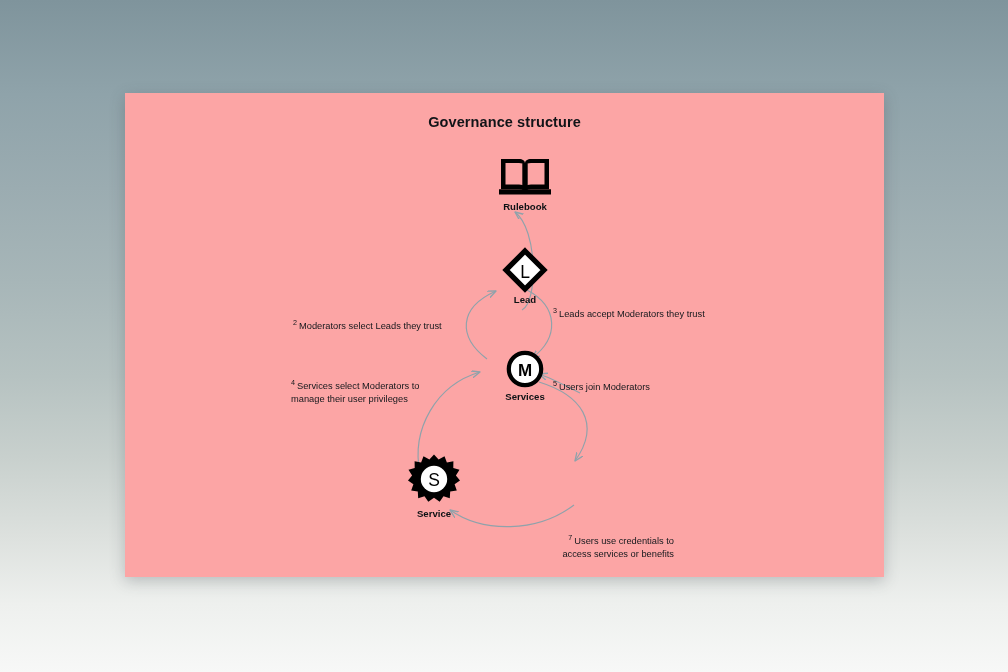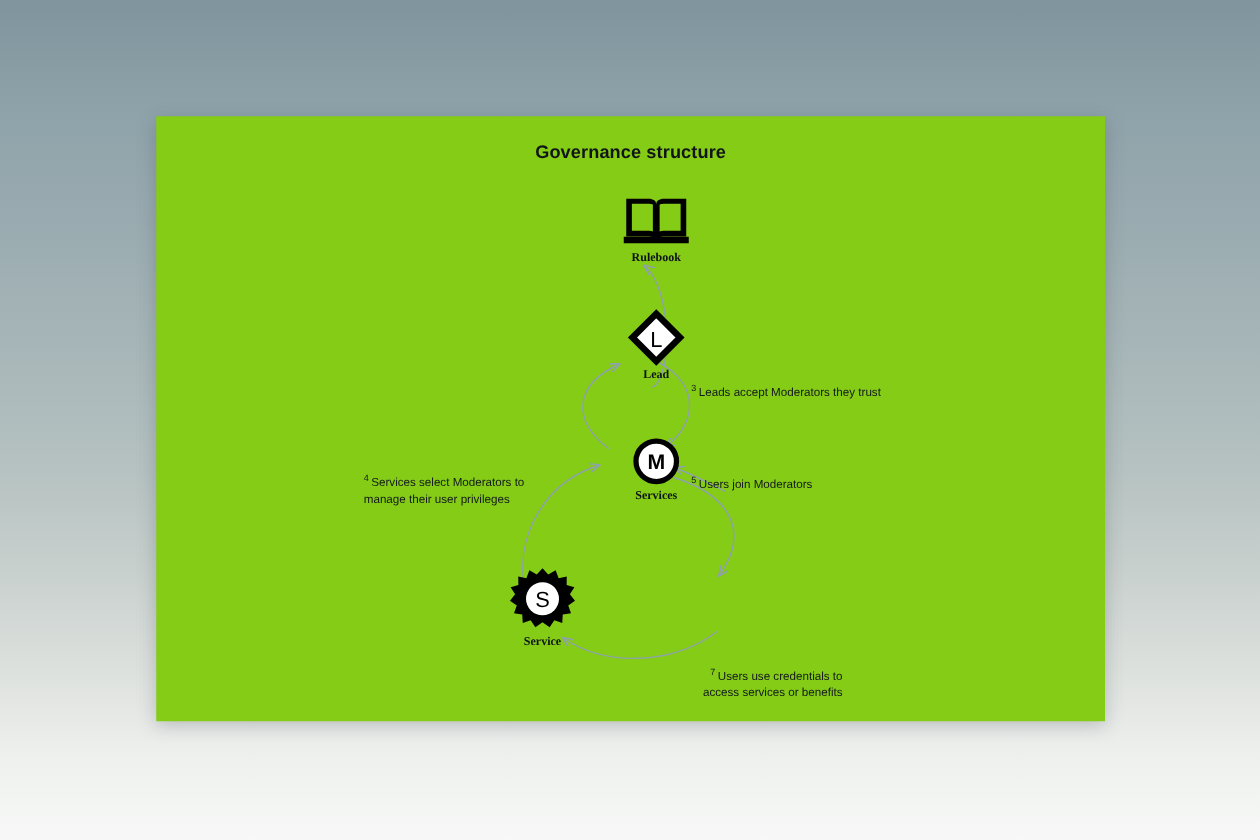--- a/index.html
+++ b/index.html
@@ -22,21 +22,21 @@
         #eef0ee 90%,
         #f7f8f7 100%);
     position: relative;
   }
   #slide-card {
     position: absolute;
     left: 125px;
     top: 93px;
     width: 759px;
     height: 484px;
-    background: #84cc16;
+    background: #fca5a5;
     box-shadow: 0 4px 14px rgba(60,70,75,0.28);
   }
   #diagram-title {
     position: absolute;
     left: 0;
     top: 21px;
     width: 100%;
     text-align: center;
     font-size: 14.5px;
     font-weight: bold;
@@ -55,21 +55,20 @@
     flex-direction: column;
     align-items: center;
     justify-content: flex-start;
   }
   .node-label {
     font-size: 9.6px;
     font-weight: bold;
     color: #0d1114;
     margin-top: 2px;
     white-space: nowrap;
-    font-family: Liberation Serif, serif;
   }
   .ann {
     position: absolute;
     font-size: 9.3px;
     color: #14181c;
     line-height: 12.2px;
     white-space: pre-line;
   }
   .ann .num {
     font-size: 7.2px;
@@ -146,20 +145,23 @@
         L9.8,37.6 L3.2,36.6 L5.4,30.3 L0,26.5 L4.1,21.4 L0.5,15.8
         L6.7,13.9 L6.6,7.2 L13.1,8.6 L15.5,2.2 L21.4,5.6 Z"></path>
       <circle cx="26" cy="25" r="13.2" fill="#fff"></circle>
       <text x="26" y="31.5" text-anchor="middle" font-family="Liberation Sans, sans-serif" font-size="17.5" fill="#000">S</text>
     </svg>
     <span class="node-label">Service</span>
   </div>
 
 
 
+  <div class="ann left" style="left:168px; top:212px; width:210px;">
+    <span class="num">2</span><span>Moderators select Leads they trust</span>
+  </div>
 
   <div class="ann right" style="left:428px; top:200px; width:215px;">
     <span class="num">3</span><span>Leads accept Moderators they trust</span>
   </div>
 
   <div class="ann left" style="left:166px; top:272px; width:190px;">
     <span class="num">4</span><span>Services select Moderators to
 manage their user privileges</span>
   </div>
 

